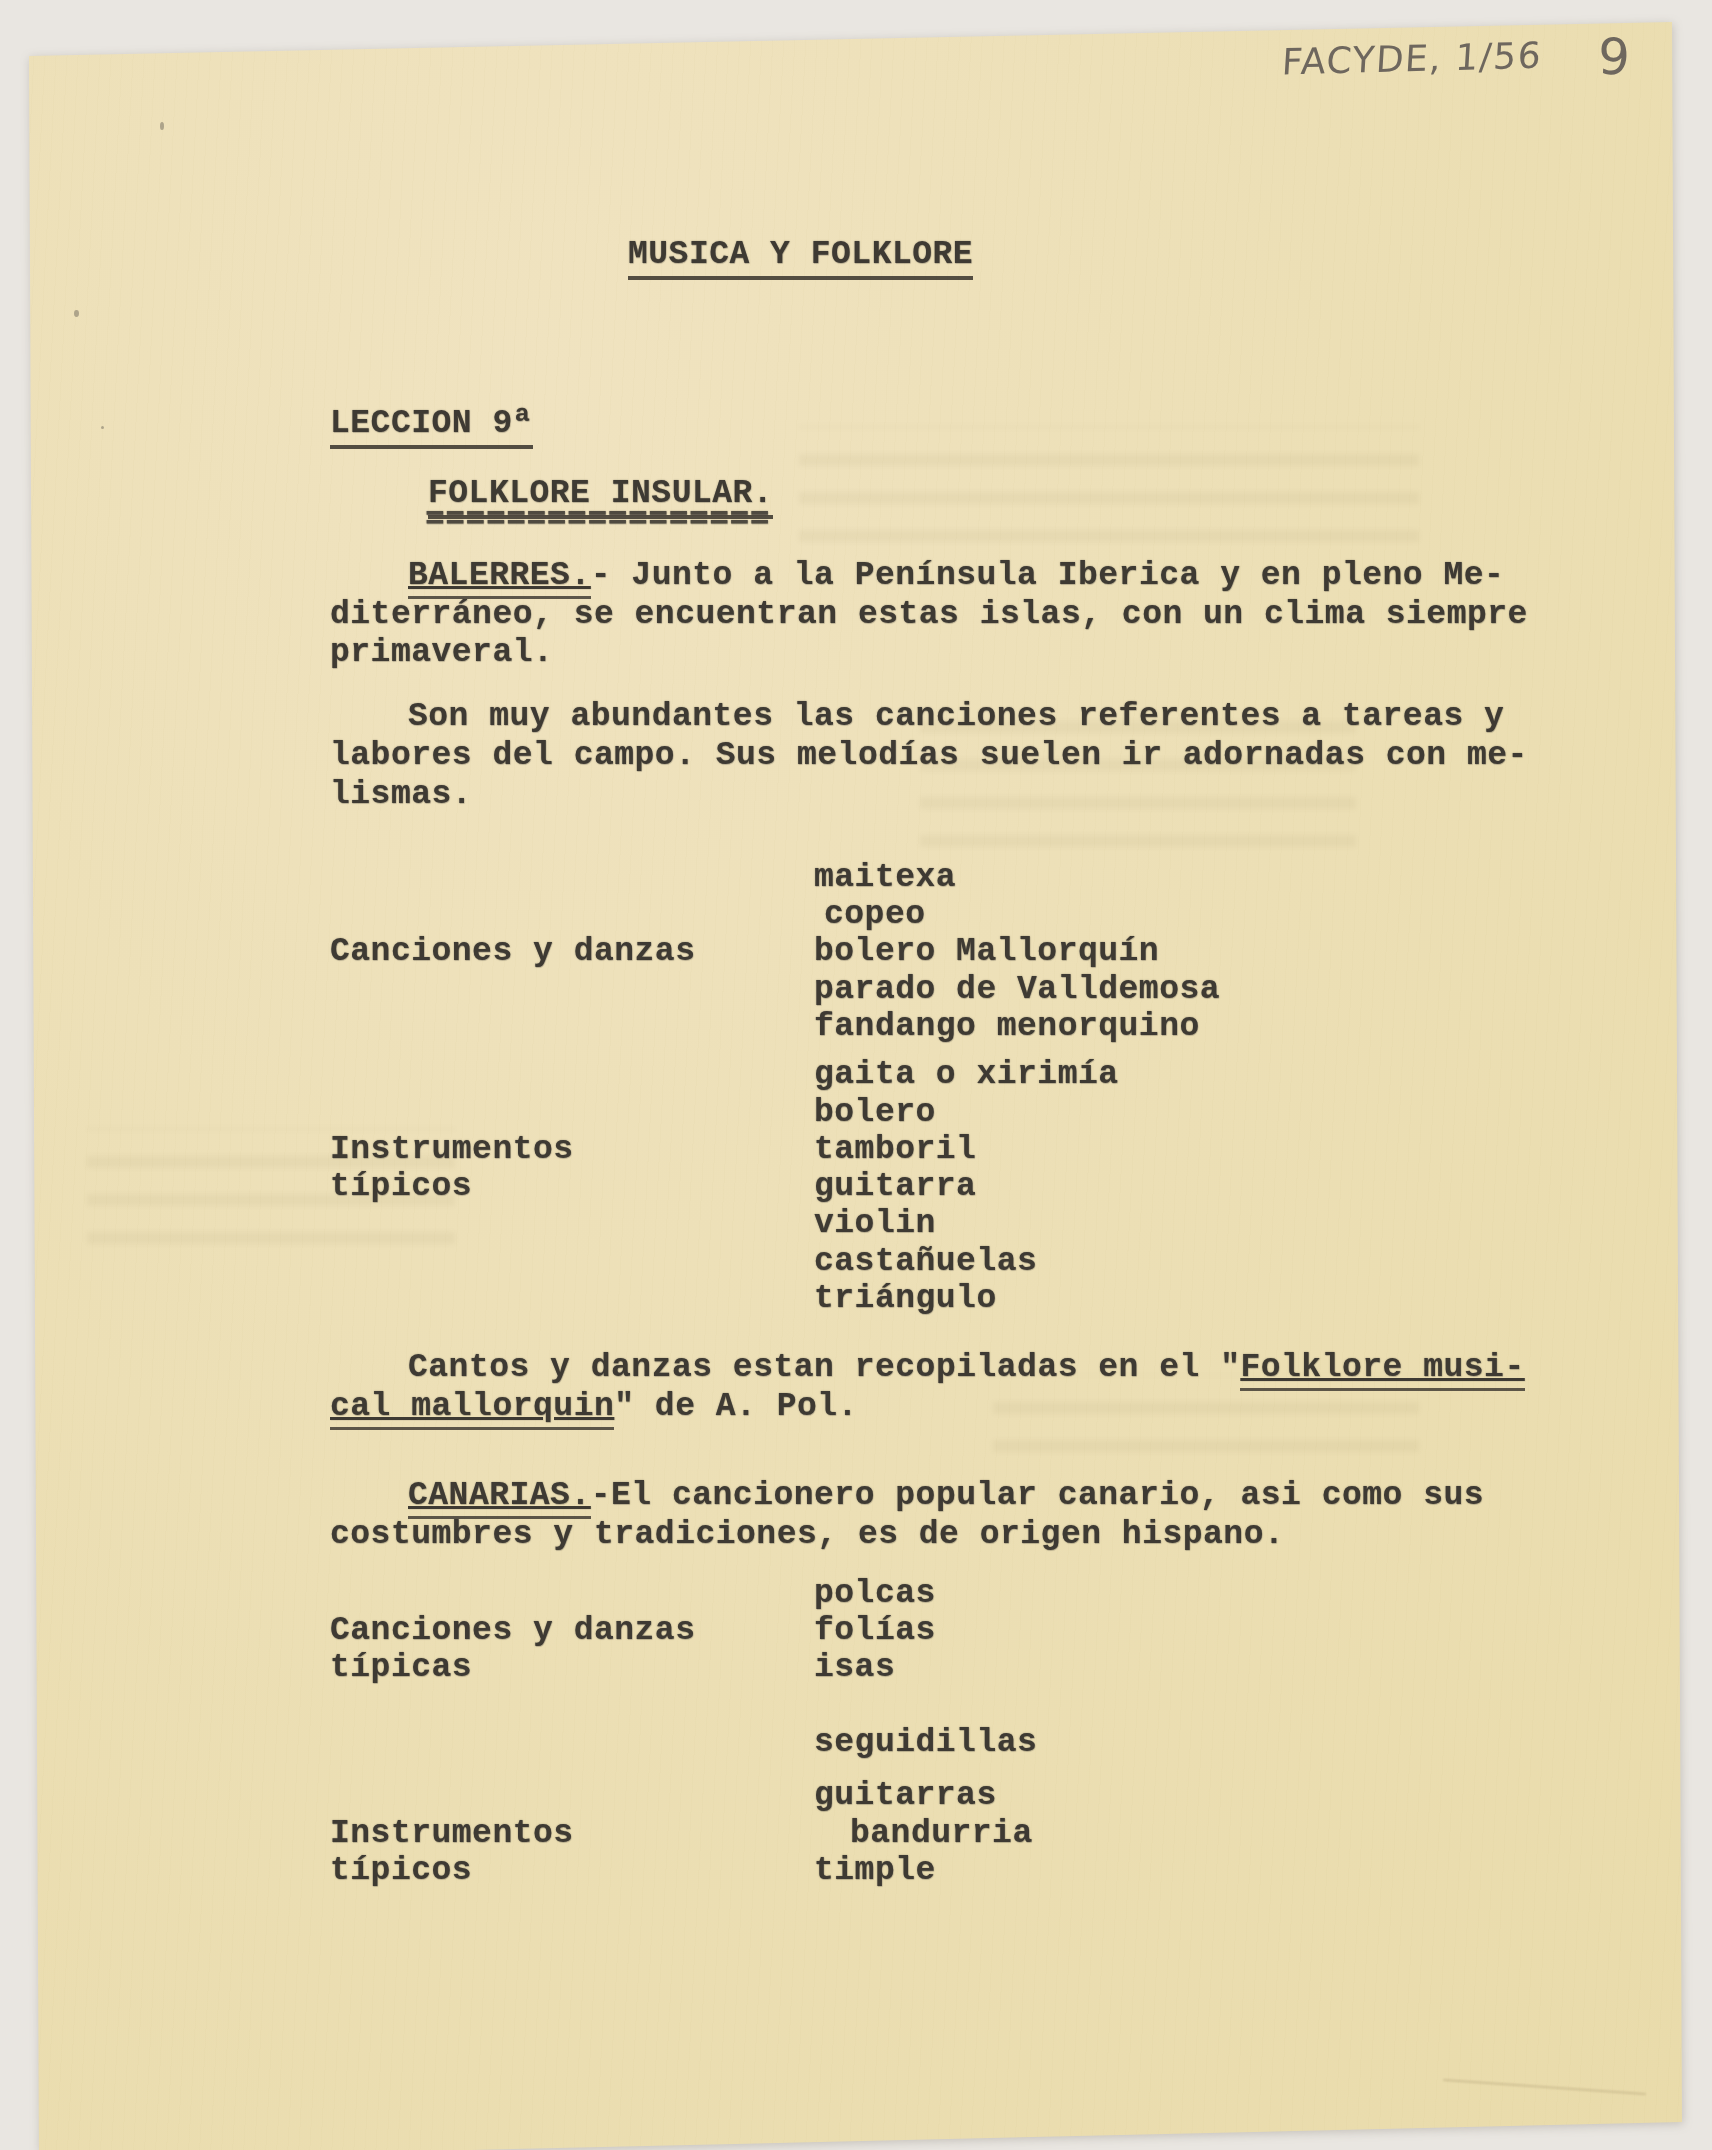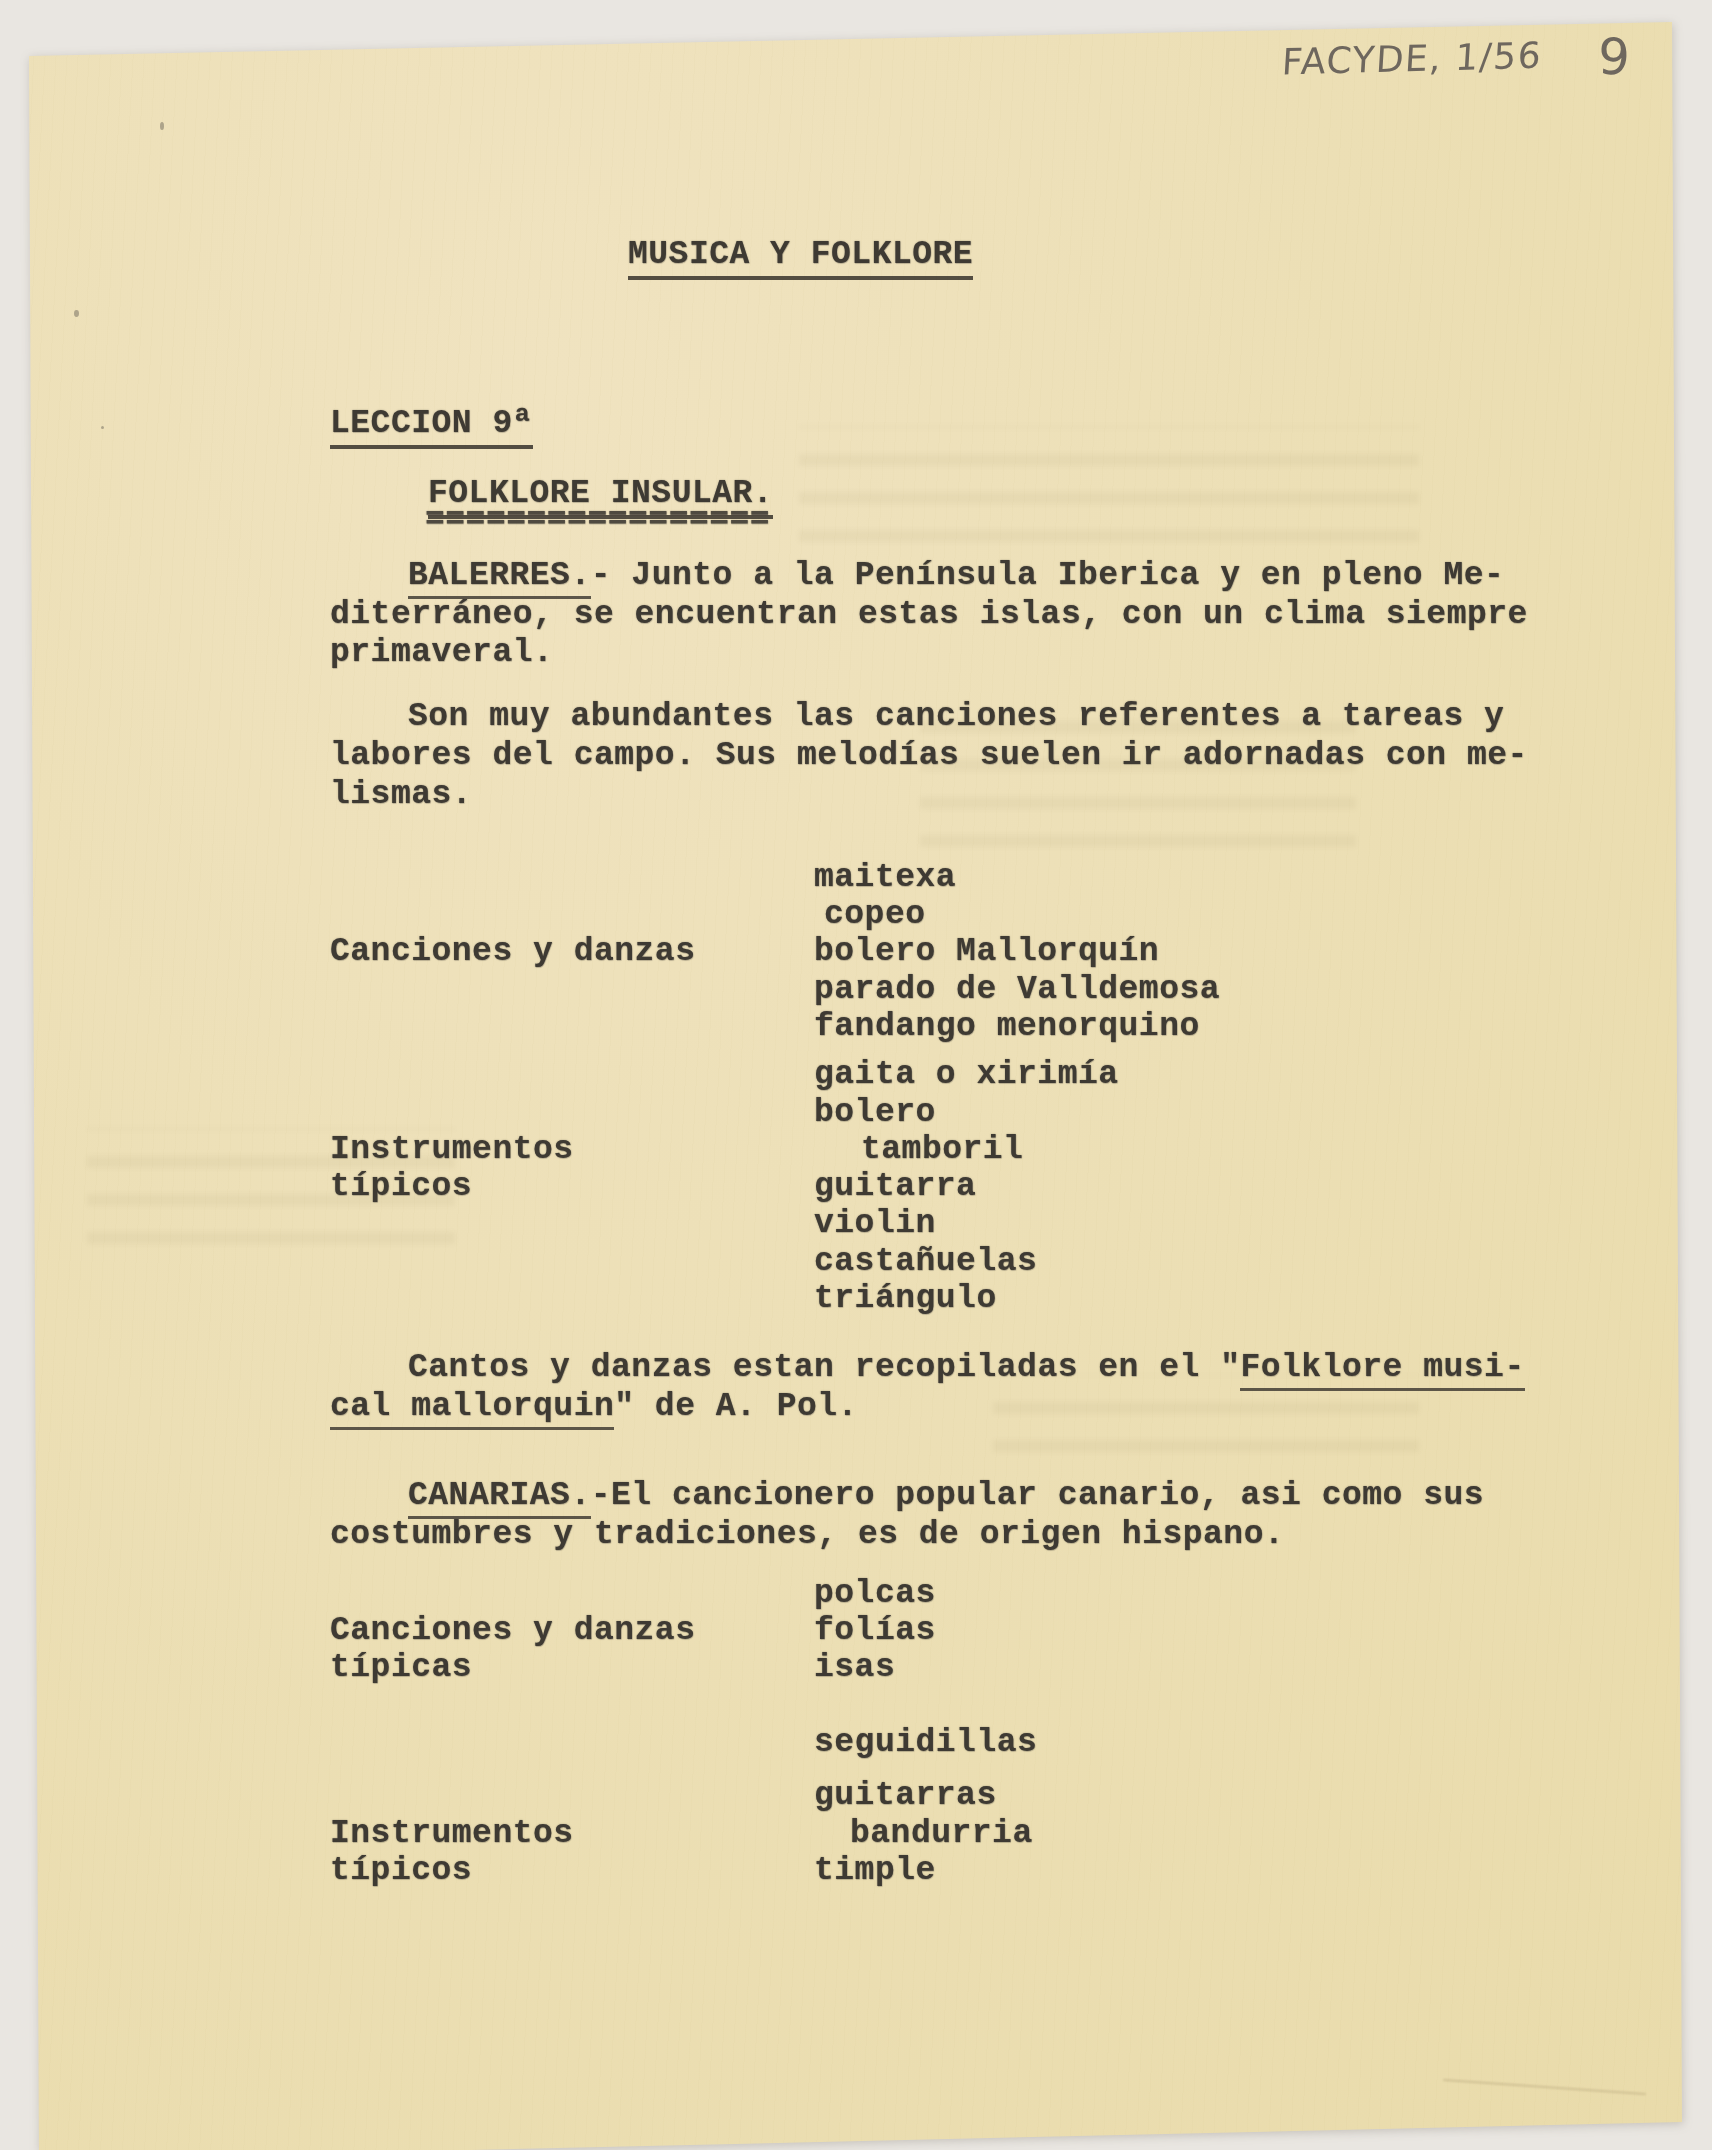--- a/index.html
+++ b/index.html
@@ -10,21 +10,21 @@
   .paper{position:absolute;left:0;top:0;width:1712px;height:2151px;
     background:radial-gradient(ellipse at 32% 18%, #f0e3c0 0%, #ecdfb5 48%, #e9dbaa 100%);
     clip-path:polygon(29px 56px, 1672px 22px, 1682px 2122px, 39px 2160px);}
   .grain{position:absolute;left:0;top:0;width:1712px;height:2151px;opacity:.05;
     background:repeating-linear-gradient(93deg, transparent 0 3.4px, #c9b97f 3.4px 4.4px, transparent 4.4px 11px);
     clip-path:polygon(29px 56px, 1672px 22px, 1682px 2122px, 39px 2160px);}
   .content{position:absolute;left:0;top:0;width:1712px;height:2151px;}
   .line{position:absolute;font-family:"Liberation Mono",monospace;font-size:33px;line-height:39px;
     font-weight:700;color:#3e3a33;white-space:pre;letter-spacing:0.5px;
     text-shadow:0 0 1.5px rgba(62,58,52,.55), 0.5px 0.5px 0 rgba(62,58,52,.18);}
-  .u{border-bottom:3.9px solid rgba(60,55,48,.82);padding-bottom:1.5px;}
+  .u{border-bottom:3.9px solid rgba(60,55,48,.82);padding-bottom:1.5px;text-decoration:underline;}
   .u-heavy{border-bottom:4.8px solid rgba(55,50,44,.85);padding-bottom:2.9px;margin-top:40px;}
   .equals{letter-spacing:0.5px;opacity:.9;}
   .handwriting{position:absolute;font-family:"DejaVu Sans",sans-serif;color:#6e675e;white-space:pre;}
   .hw-ref{left:1282px;top:38px;font-size:36px;letter-spacing:1.5px;transform:rotate(-1.5deg) skewX(-5deg);}
   .hw-num{left:1598px;top:28px;font-size:50px;transform:rotate(2deg);}
   .smudge{position:absolute;opacity:.07;filter:blur(2.9px);
     background:repeating-linear-gradient(0deg, transparent 0 9.7px, #8a7c52 9.7px 22px, transparent 22px 38px);}
   .speck{position:absolute;background:#7a7265;border-radius:50%;opacity:.55;}
   .crease{position:absolute;background:rgba(150,130,90,.30);filter:blur(1px);}
 </style>
@@ -71,21 +71,21 @@
     <div class="line" style="left:814px;top:858px;">maitexa</div>
     <div class="line" style="left:814px;top:895px;margin-left:10px;">copeo</div>
     <div class="line" style="left:814px;top:932px;">bolero Mallorquín</div>
     <div class="line" style="left:814px;top:970px;">parado de Valldemosa</div>
     <div class="line" style="left:814px;top:1007px;">fandango menorquino</div>
 
     <div class="line" style="left:330px;top:1130px;">Instrumentos</div>
     <div class="line" style="left:330px;top:1167px;">típicos</div>
     <div class="line" style="left:814px;top:1055px;">gaita o xirimía</div>
     <div class="line" style="left:814px;top:1093px;">bolero</div>
-    <div class="line" style="left:814px;top:1130px;margin-left:47px;">tamboril</div>
+    <div class="line" style="left:814px;top:1130px;">tamboril</div>
     <div class="line" style="left:814px;top:1167px;">guitarra</div>
     <div class="line" style="left:814px;top:1204px;">violin</div>
     <div class="line" style="left:814px;top:1242px;">castañuelas</div>
     <div class="line" style="left:814px;top:1279px;">triángulo</div>
 
     <div class="line" style="left:408px;top:1348px;"><span>Cantos y danzas estan recopiladas en el "</span><span class="u">Folklore musi-</span></div>
     <div class="line" style="left:330px;top:1387px;"><span class="u">cal mallorquin</span><span>" de A. Pol.</span></div>
 
     <div class="line" style="left:408px;top:1476px;"><span class="u">CANARIAS.</span><span>-El cancionero popular canario, asi como sus</span></div>
     <div class="line" style="left:330px;top:1515px;">costumbres y tradiciones, es de origen hispano.</div>

